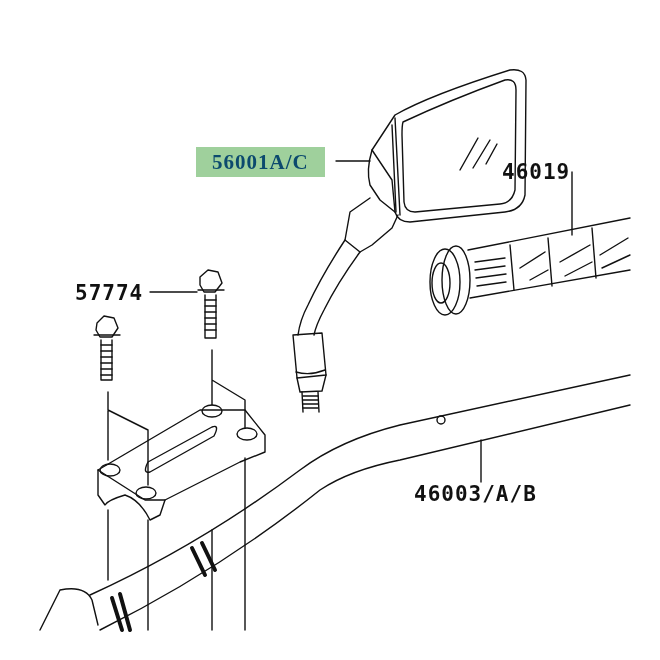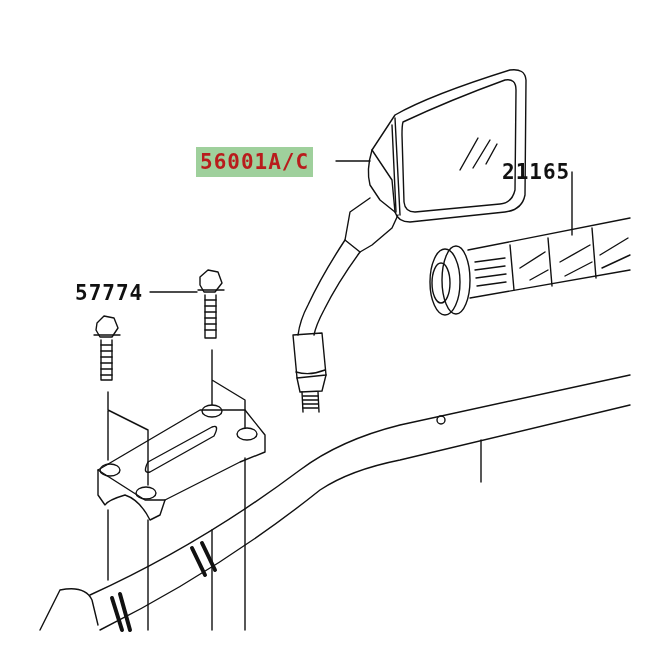--- a/index.html
+++ b/index.html
@@ -1,19 +1,19 @@
 <!DOCTYPE html>
 <html><head>
 <meta charset="utf-8">
 <style>
   html,body{margin:0;padding:0;background:#ffffff;}
   #canvas{position:relative;width:660px;height:660px;background:#ffffff;overflow:hidden;}
   svg{position:absolute;left:0;top:0;}
   .lbl{position:absolute;font-family:"DejaVu Sans Mono","Liberation Mono",monospace;font-weight:bold;font-size:21px;color:#111;letter-spacing:1px;white-space:nowrap;line-height:24px;}
-  .hl{background:#9fd09c;color:#b91c1c;padding:3px 4px;}
+  .hl{background:#9fd09c;color:#0c4a6e;padding:3px 16px;font-family:Liberation Serif, serif;}
 </style>
 </head>
 <body>
 
 <div id="canvas">
   <svg width="660" height="660" viewBox="0 0 660 660" fill="none" stroke="#111" stroke-width="1.4" stroke-linecap="round" stroke-linejoin="round">
 
     <g>
       <path d="M372 150 L395 115 Q430 95 510 70 Q525 68 526 80 L525 195 Q522 210 505 212 L410 222 Q398 222 395 212 L392 180 Z"></path>
       <path d="M403 122 Q450 100 505 80 Q516 78 516 90 L515 190 Q512 203 500 204 L415 212 Q405 212 404 202 L402 135 Q402 125 403 122 Z"></path>
@@ -82,15 +82,16 @@
       <path d="M90 595 Q200 545 300 470 Q340 440 400 425 L630 375"></path>
       <path d="M100 630 Q220 570 320 490 Q350 470 400 460 L630 405"></path>
       <circle cx="441" cy="420" r="4"></circle>
       <path d="M60 590 Q50 610 40 630 M60 590 Q85 585 92 600 L98 625"></path>
       <path d="M112 598 L122 630 M120 594 L130 630" stroke-width="4"></path>
       <path d="M192 548 L205 575 M202 543 L215 570" stroke-width="4"></path>
     </g>
   </svg>
 
   <div class="lbl hl" style="left:196px;top:147px;">56001A/C</div>
-  <div class="lbl" style="left:502px;top:160px;">21165</div>
+  <div class="lbl" style="left:502px;top:160px;">46019</div>
   <div class="lbl" style="left:75px;top:281px;">57774</div>
+  <div class="lbl" style="left:414px;top:482px;">46003/A/B</div>
 </div>
 
 </body></html>

